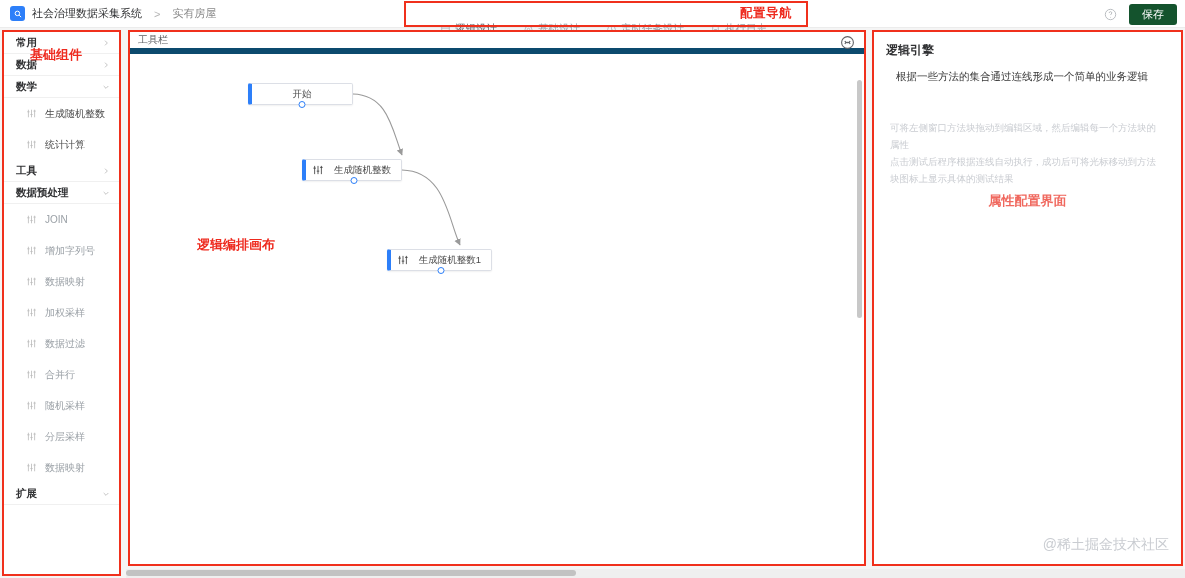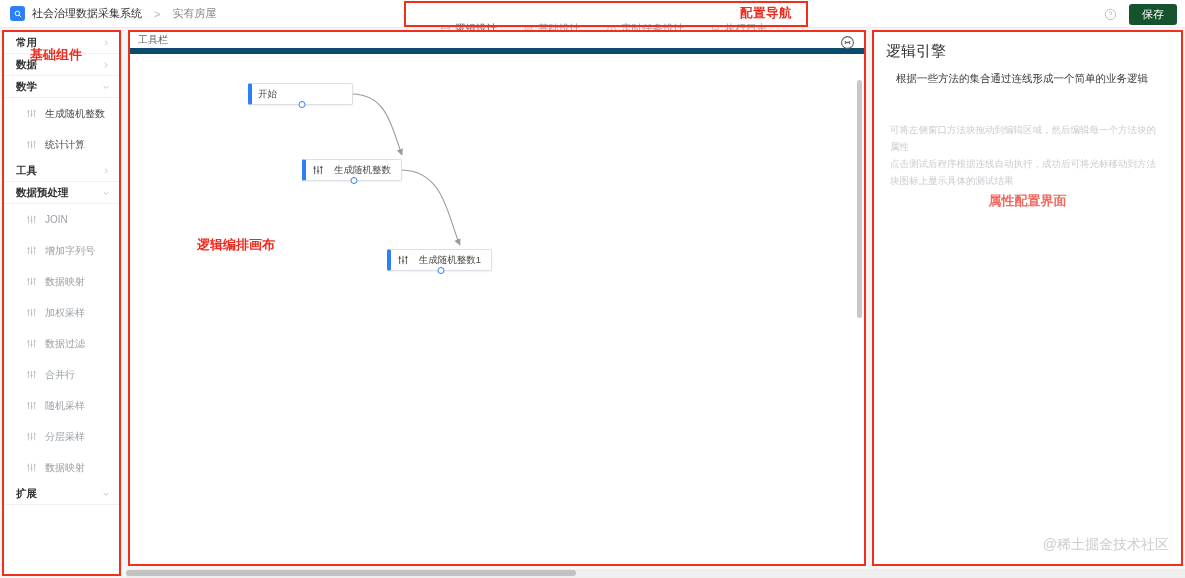--- a/index.html
+++ b/index.html
@@ -126,42 +126,42 @@
     border-radius: 2px;
     display: flex; align-items: center;
     box-shadow: 0 1px 2px rgba(0,0,0,.06);
     cursor: move;
   }
   .node-icon { width: 12px; height: 12px; margin-left: 6px; flex: none; }
   .node-label {
     flex: 1; text-align: center; font-size: 9.5px; color: #4a4a4a;
     white-space: nowrap; padding: 0 6px;
   }
-  .node-label.center-only { text-align: left; }
+  .node-label.center-only { text-align: center; }
   .node-port {
     position: absolute; left: 50%; bottom: -4px; transform: translateX(-50%);
     width: 7px; height: 7px; border-radius: 50%;
     background: #ffffff; border: 1.5px solid #2d7ff9;
   }
   .canvas-annot {
     position: absolute; left: 67px; top: 182px;
     font-size: 13px; font-weight: bold; color: #ee2a1e; white-space: nowrap;
   }
   .canvas-vscroll {
     position: absolute; right: 2px; top: 26px; width: 5px; height: 238px;
     background: #c8c8c8; border-radius: 3px;
   }
 
   
   .rightpanel {
     position: absolute; left: 874px; top: 32px; width: 307px; height: 532px;
     background: #ffffff; overflow: hidden;
   }
   .rp-title {
-    font-size: 15px; font-weight: normal; color: #303133;
+    font-size: 12px; font-weight: bold; color: #303133;
     padding: 10px 9px 0 12px;
   }
   .rp-desc {
     font-size: 10.5px; color: #3a3a3a; padding: 10px 14px 0 22px;
     line-height: 1.5;
   }
   .rp-hint {
     font-size: 9.5px; color: #c9ccd1; padding: 0 16px 0 16px;
     line-height: 1.8; margin-top: 34px;
   }

